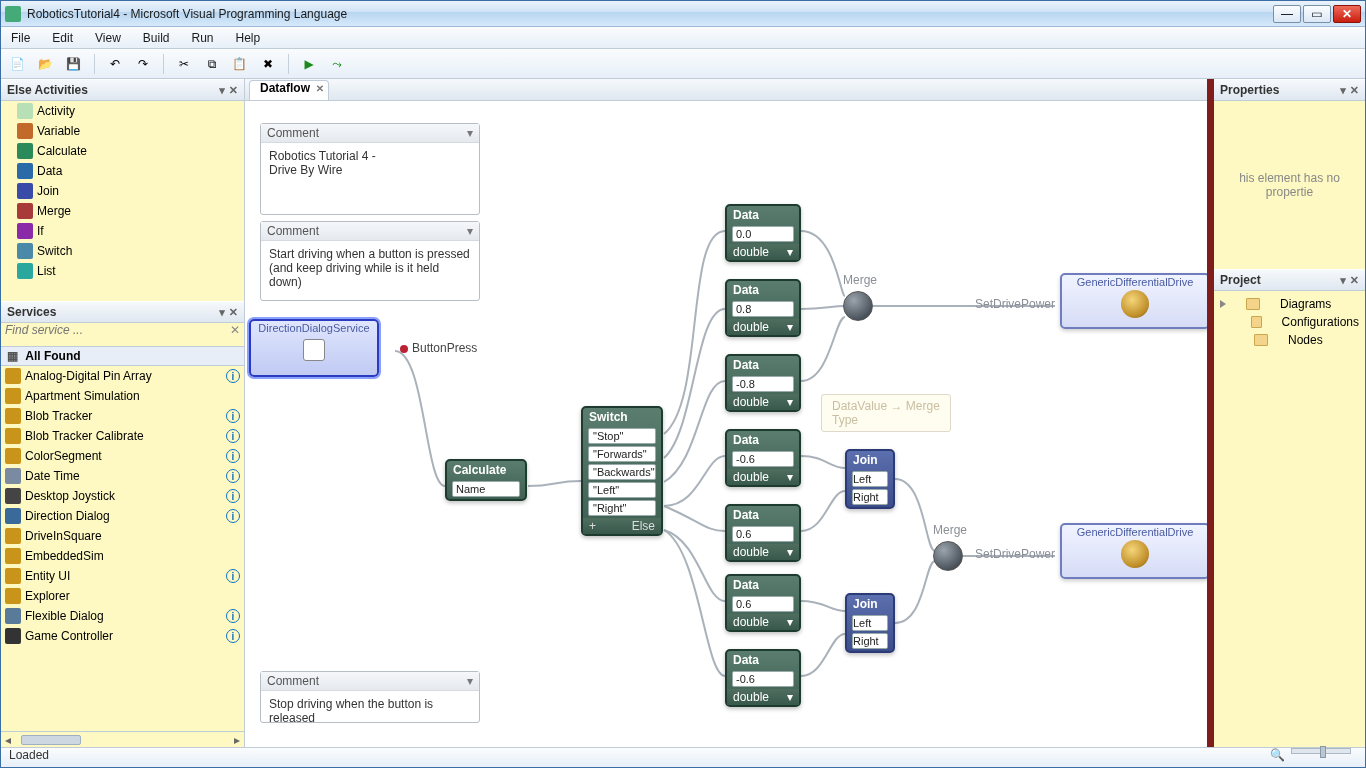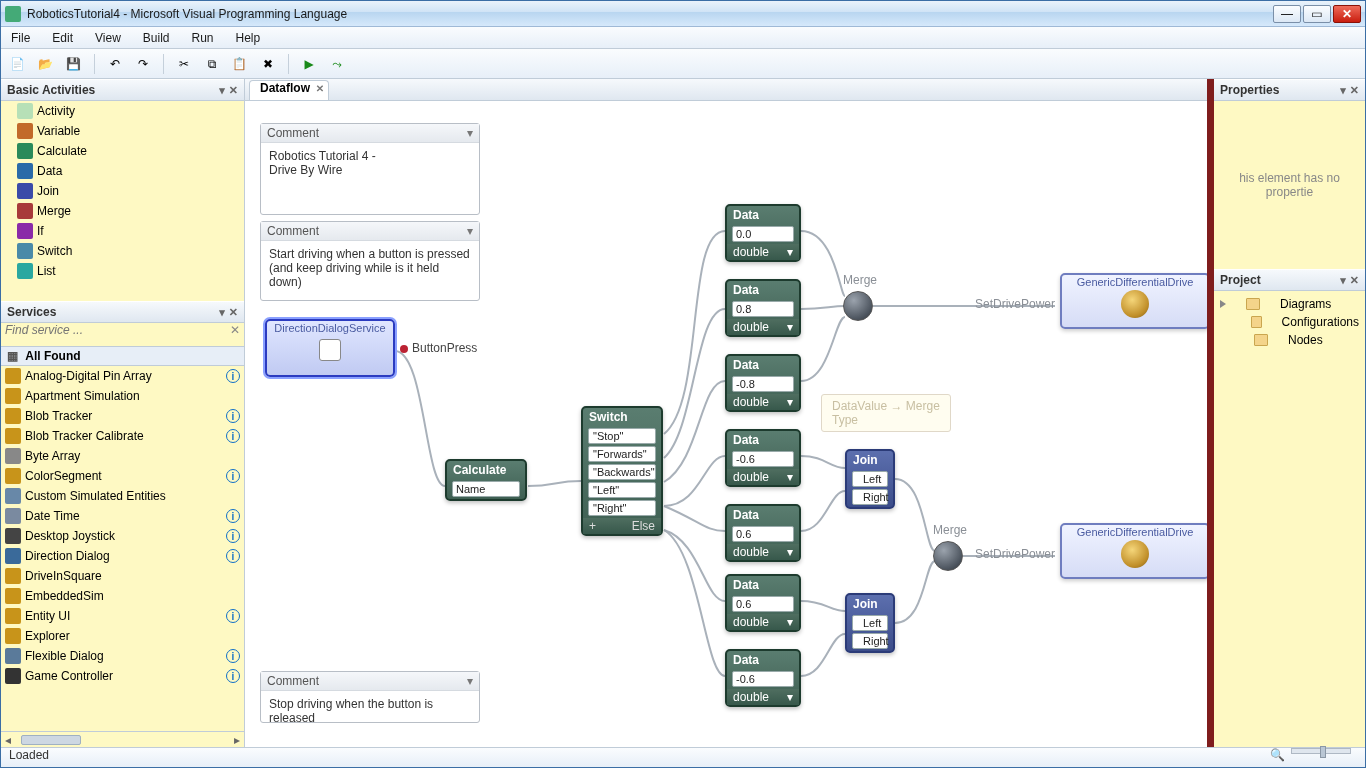--- a/index.html
+++ b/index.html
@@ -46,21 +46,21 @@
 .node.blue { border-color:#2b3b78; background:linear-gradient(#5c6fae,#3c4d8a); }
 .node.purple { position:absolute; border:2px solid #6f7dbf; border-radius:5px; background:linear-gradient(#f0f3ff,#d6dcf6); box-shadow:0 2px 4px rgba(0,0,0,0.2); }
 .node.purple.sel { border-color:#2b3bc0; background:linear-gradient(#e0e6ff,#c0caf2); box-shadow:0 0 0 2px #8aa0ff; }
 .node .nh { padding:2px 6px; font-weight:bold; font-size:12px; }
 .node .nf { background:linear-gradient(#4f6e60,#37584b); padding:1px 6px; font-size:11px; display:flex; }
 .node .nf .dd{margin-left:auto;}
 .node input.val { width: calc(100% - 10px); margin:2px 5px; height:16px; border:1px solid #9aa; border-radius:2px; font-size:11px; padding:0 3px; color:#222; background:#fff; }
 .caseslot { background:#fff; color:#222; border:1px solid #9aa; border-radius:2px; margin:2px 5px; padding:1px 4px; font-size:11px; }
 .else { background:linear-gradient(#4f6e60,#37584b); color:#ddd; display:flex; padding:1px 6px; }
 .else .plus{margin-right:auto;}
-.joinrow { background:#fff; color:#222; border:1px solid #9aa; border-radius:2px; margin:2px 5px; padding:1px 10px; font-size:11px; }
+.joinrow { background:#fff; color:#222; border:1px solid #9aa; border-radius:2px; margin:2px 5px; padding:1px 0; font-size:11px; }
 .gdd { position:absolute; width:150px; height:56px; border:2px solid #6f7dbf; border-radius:5px; background:linear-gradient(#f0f3ff,#d6dcf6); box-shadow:0 2px 4px rgba(0,0,0,0.2); }
 .gdd .ghead { color:#495aa0; font-size:11px; text-align:center; padding-top:1px; }
 .gear { width:28px;height:28px;margin:2px auto 0;border-radius:50%;background:radial-gradient(circle at 40% 35%,#f5d67a,#c18f2a 65%,#7a5712);position:relative;}
 .mergeknob { position:absolute; width:30px;height:30px;border-radius:50%;background:radial-gradient(circle at 35% 30%,#9ba3ad,#4c545e 70%,#2e343b);border:1px solid #555;}
 .label { position:absolute; color:#8a8f96; font-size:12px; }
 .rightcol { width:158px; display:flex; flex-direction:column; border-left:7px solid #7f1d1d; }
 .properties { flex:0 0 190px; display:flex; flex-direction:column; }
 .propbody { flex:1; display:flex; align-items:center; justify-content:center; color:#888; text-align:center; padding:4px; }
 .project { flex:1; display:flex; flex-direction:column; min-height:0; }
 .tree { padding:4px 6px; }
@@ -109,21 +109,21 @@
     <div class="tbtn">✖</div>
     <div class="sep"></div>
     <div class="tbtn" style="color:#1a8a1a;">▶</div>
     <div class="tbtn" style="color:#1a8a1a;">⤳</div>
   </div>
 
   <div class="workspace">
 
     <div class="leftcol">
       <div class="panelhead">
-        <span>Basic Activities</span>
+        <span>Else Activities</span>
         <span class="spacer"></span>
           <span class="pin">▾</span>
           <span class="x">✕</span>
       </div>
       <div class="activities actlist">
         <div class="row">
             <span class="icon16" style="background:#b7e0b7"></span>
             <span>Activity</span>
           </div>
         <div class="row">
@@ -190,31 +190,23 @@
               <span class="icon16" style="background:#c8941a"></span>
               <span>Blob Tracker</span>
               <span class="info">i</span>
             </div>
           <div class="row">
               <span class="icon16" style="background:#c8941a"></span>
               <span>Blob Tracker Calibrate</span>
               <span class="info">i</span>
             </div>
           <div class="row">
-              <span class="icon16" style="background:#888"></span>
-              <span>Byte Array</span>
-            </div>
-          <div class="row">
               <span class="icon16" style="background:#c8941a"></span>
               <span>ColorSegment</span>
               <span class="info">i</span>
-            </div>
-          <div class="row">
-              <span class="icon16" style="background:#6888a8"></span>
-              <span>Custom Simulated Entities</span>
             </div>
           <div class="row">
               <span class="icon16" style="background:#7a8aa0"></span>
               <span>Date Time</span>
               <span class="info">i</span>
             </div>
           <div class="row">
               <span class="icon16" style="background:#444"></span>
               <span>Desktop Joystick</span>
               <span class="info">i</span>
@@ -308,21 +300,21 @@
             <div class="cbody">Start driving when a button is pressed (and keep driving while is it held down)</div>
           </div>
           <div class="commentbox" style="left:15px;top:570px;width:220px;height:52px;">
             <div class="chead">
                 <span>Comment</span>
                 <span class="dd">▾</span>
               </div>
             <div class="cbody">Stop driving when the button is released</div>
           </div>
 
-          <div class="node purple sel" style="left:20px;top:218px;width:130px;height:58px;">
+          <div class="node purple sel" style="left:4px;top:218px;width:130px;height:58px;">
             <div style="color:#495aa0;font-size:11px;text-align:center;padding-top:1px;">DirectionDialogService</div>
             <div style="margin:5px auto;width:22px;height:22px;border:1px solid #888;border-radius:3px;background:#fff;display:flex;align-items:center;justify-content:center;">✦</div>
           </div>
           <div style="position:absolute;left:155px;top:244px;width:8px;height:8px;border-radius:50%;background:#b23;"></div>
           <div class="label" style="left:167px;top:240px;color:#444;">ButtonPress</div>
 
           <div class="node" style="left:200px;top:358px;width:82px;">
             <div class="nh">Calculate</div>
             <input class="val" value="Name" style="">
           </div>

